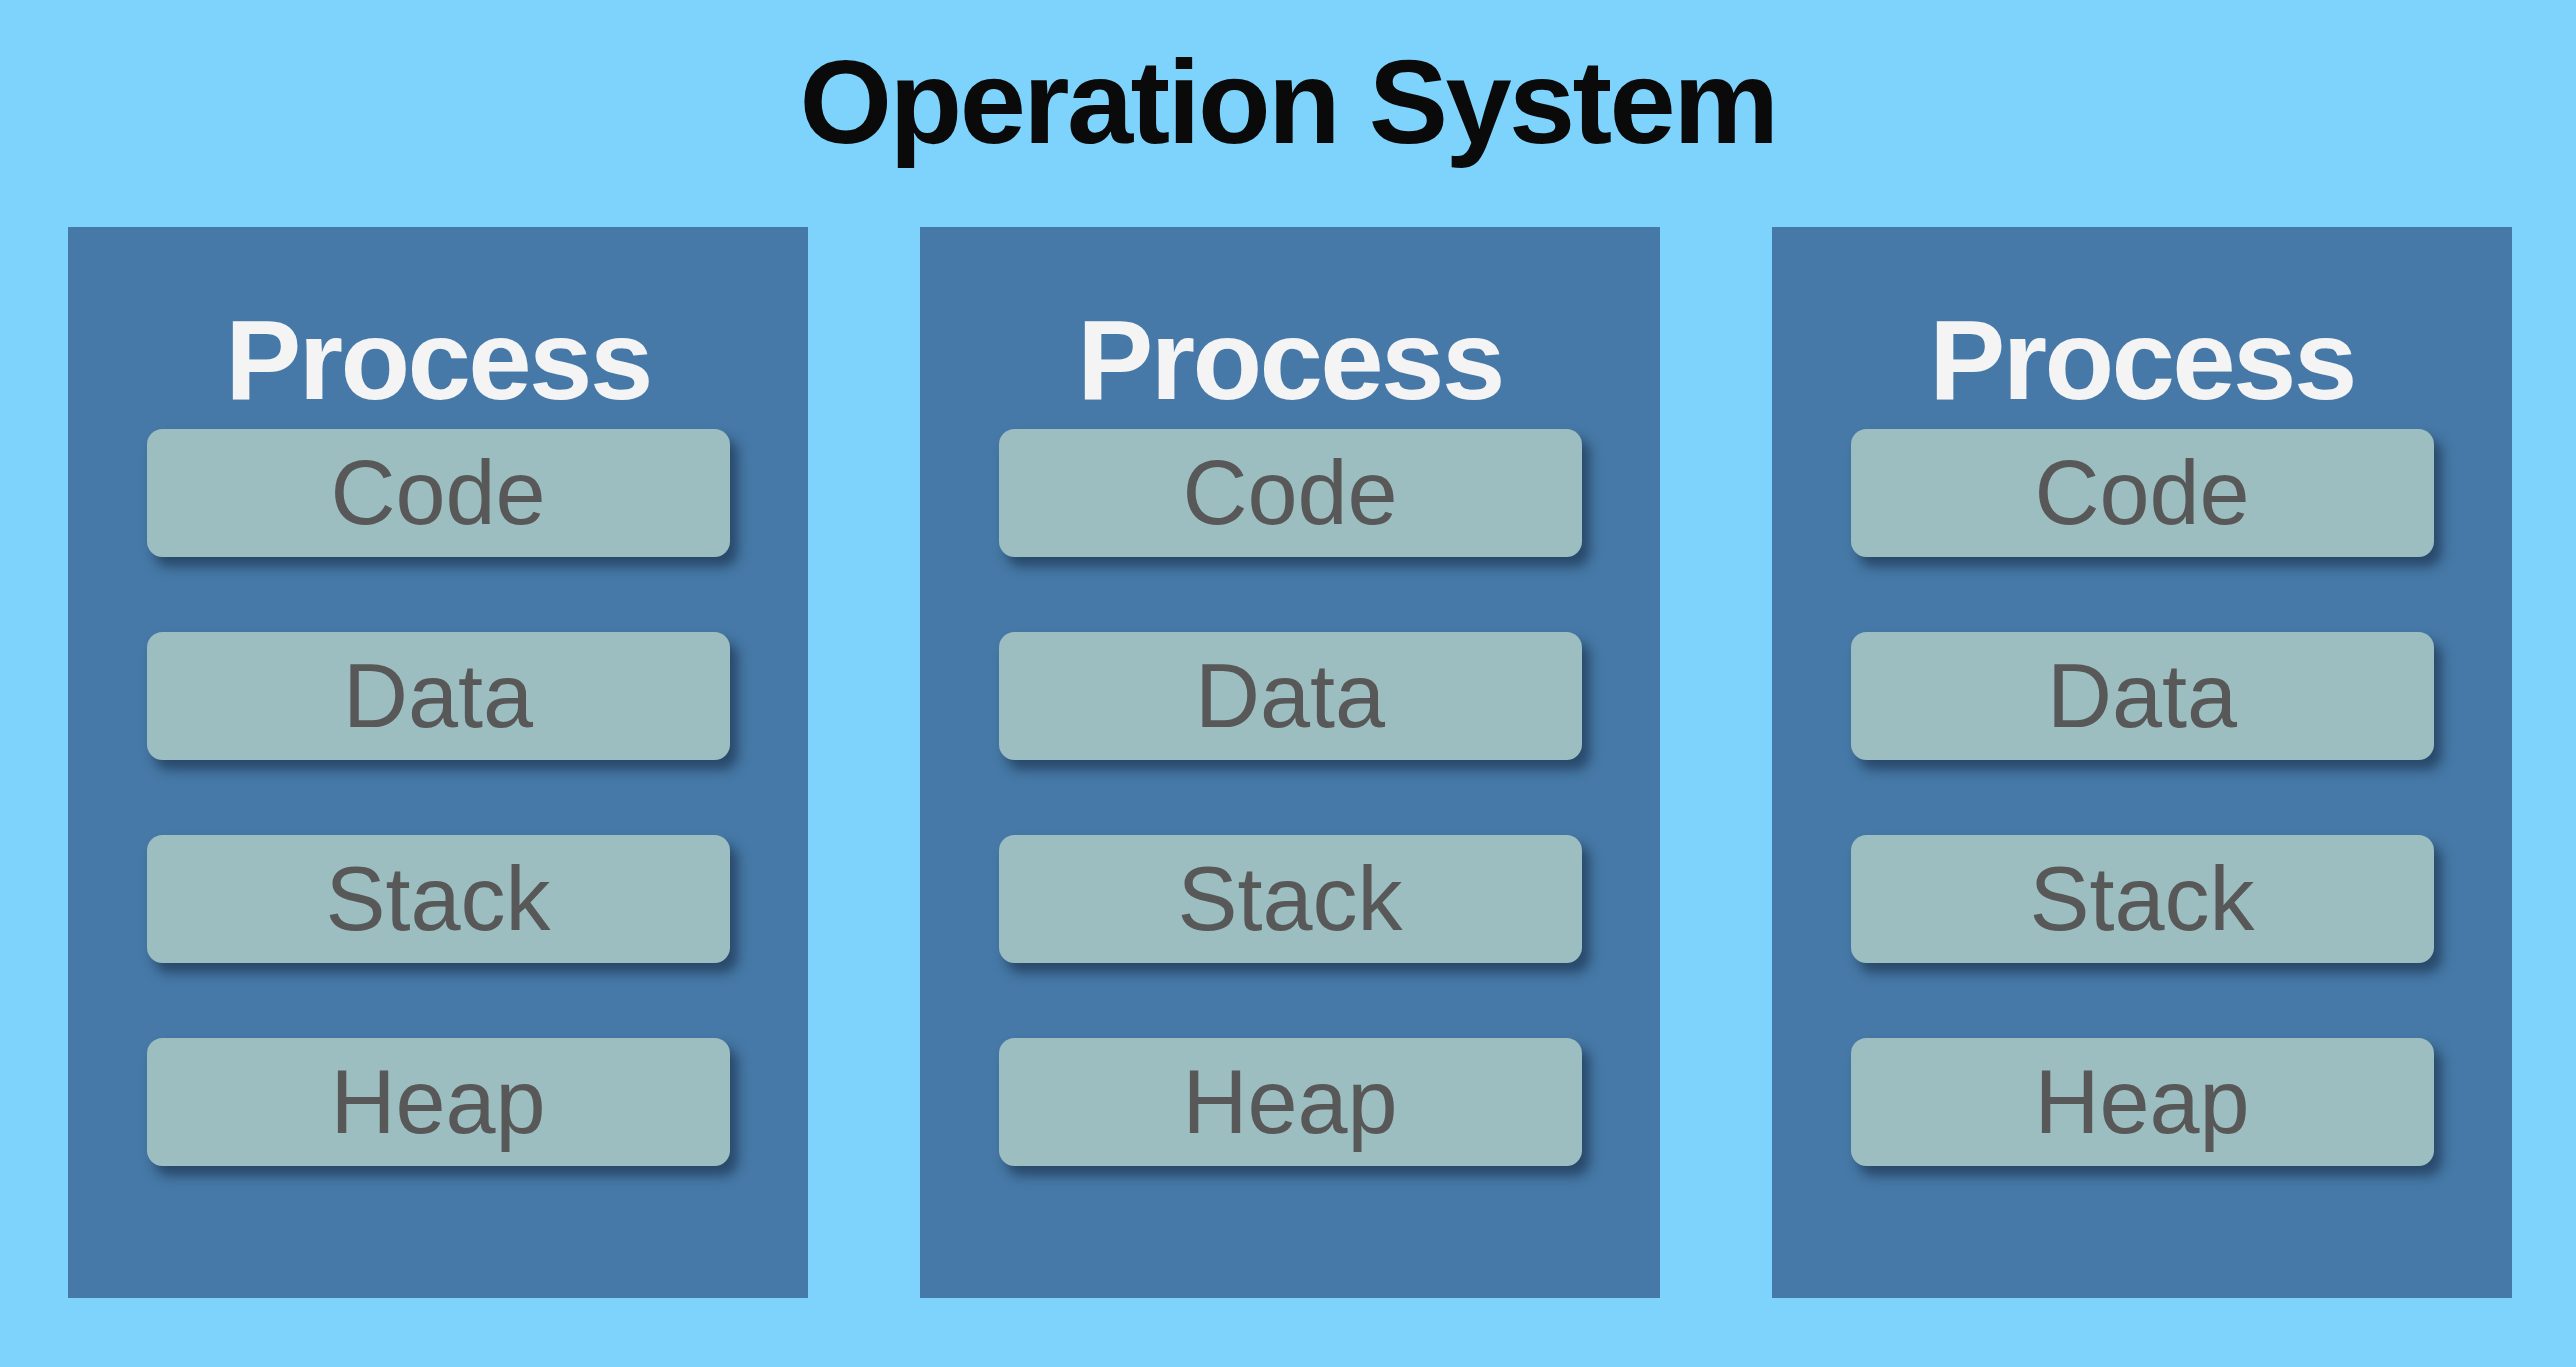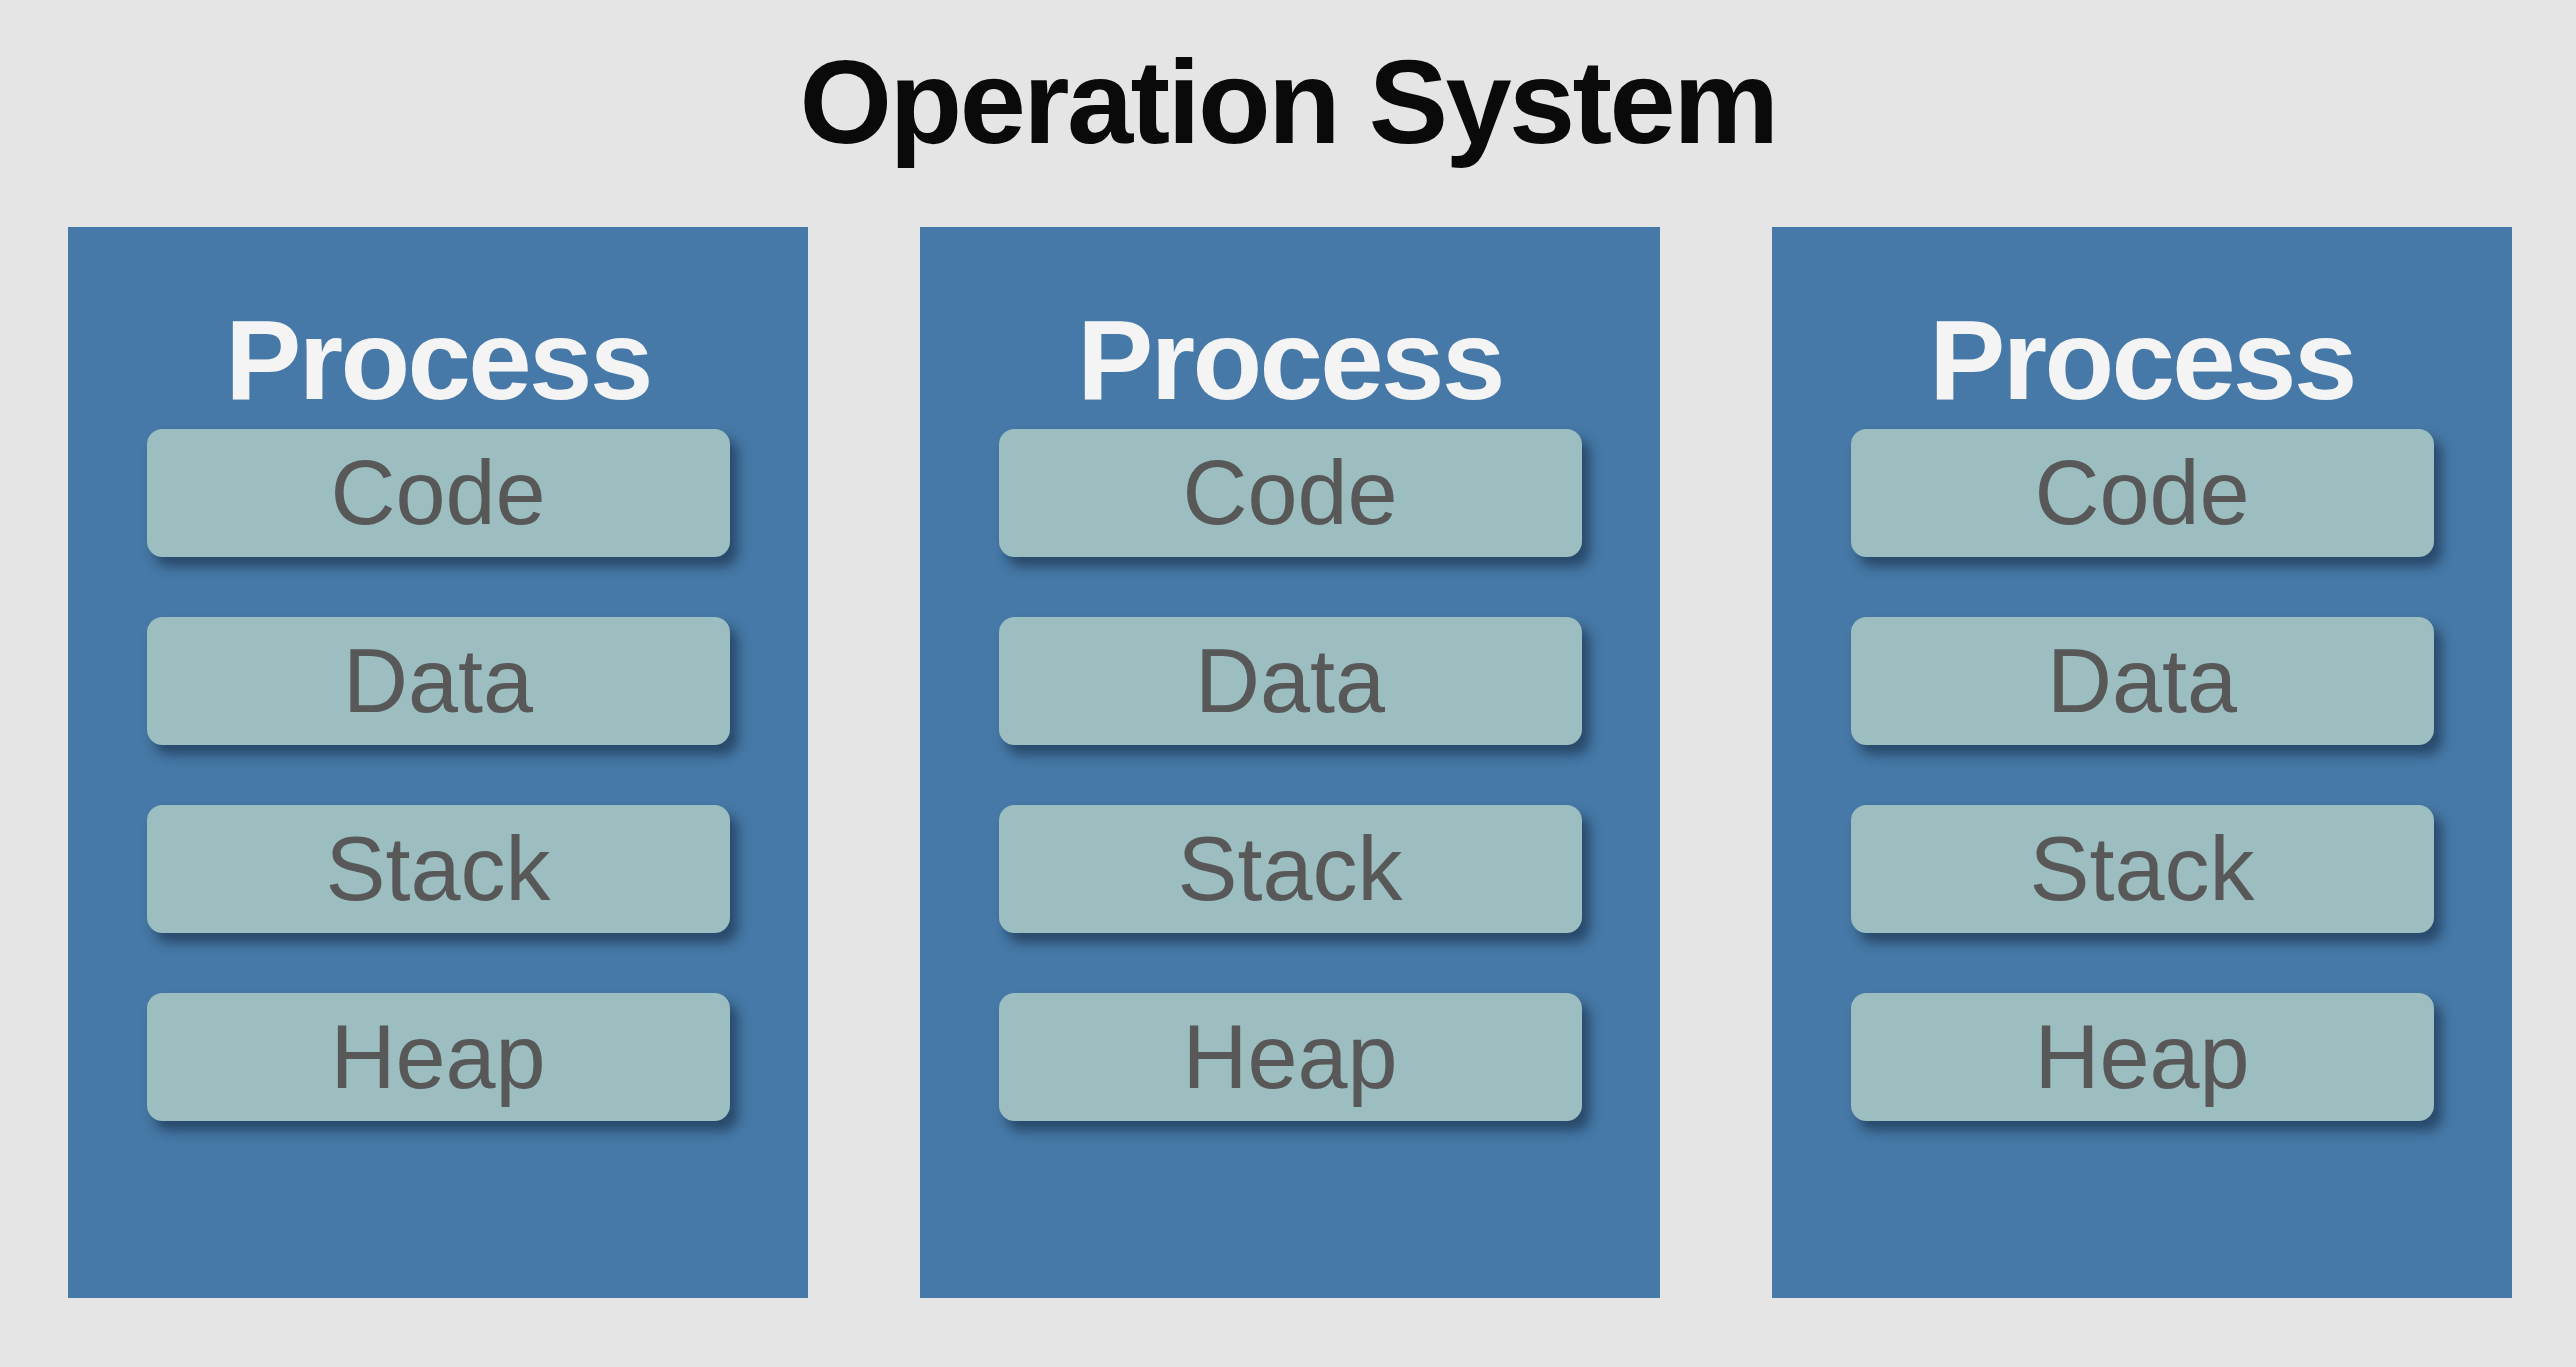--- a/index.html
+++ b/index.html
@@ -7,21 +7,21 @@
   html, body {
     width: 2576px;
     height: 1368px;
     font-family: "Liberation Sans", sans-serif;
   }
 
   .canvas {
     position: relative;
     width: 2576px;
     height: 1368px;
-    background: #e5e5e5;
+    background: #7dd3fc;
     overflow: hidden;
   }
 
   .diagram-title {
     position: absolute;
     top: 0;
     left: 0;
     width: 100%;
     text-align: center;
     font-size: 119px;
@@ -61,21 +61,21 @@
   }
 
   .blocks {
     position: absolute;
     top: 202px;
     left: 0;
     right: 0;
     display: flex;
     flex-direction: column;
     align-items: center;
-    gap: 60px;
+    gap: 75px;
   }
 
   .mem-block {
     width: 583px;
     height: 128px;
     background: #9cbec0;
     border-radius: 15.5px;
     box-shadow: 7.8px 9.5px 11.2px rgba(22, 41, 66, 0.6);
     display: flex;
     align-items: center;

